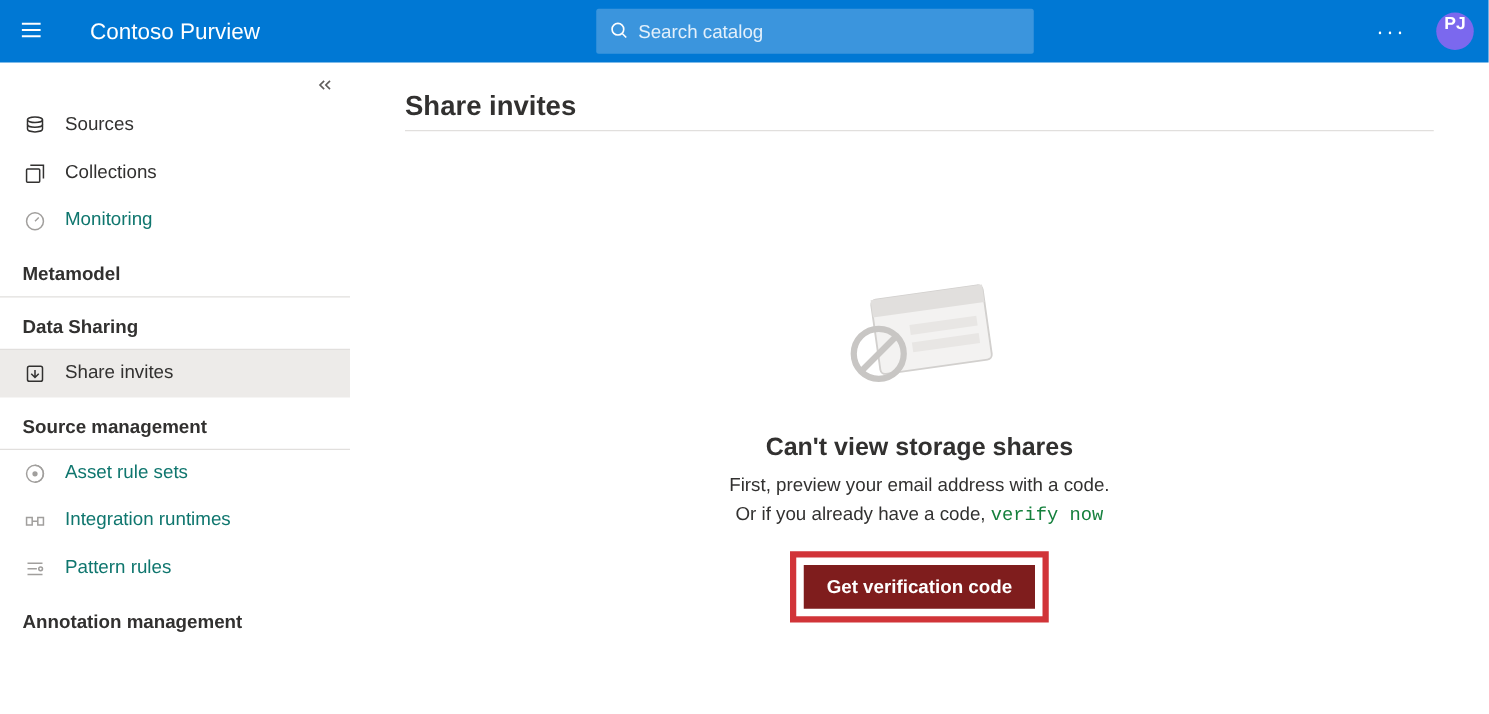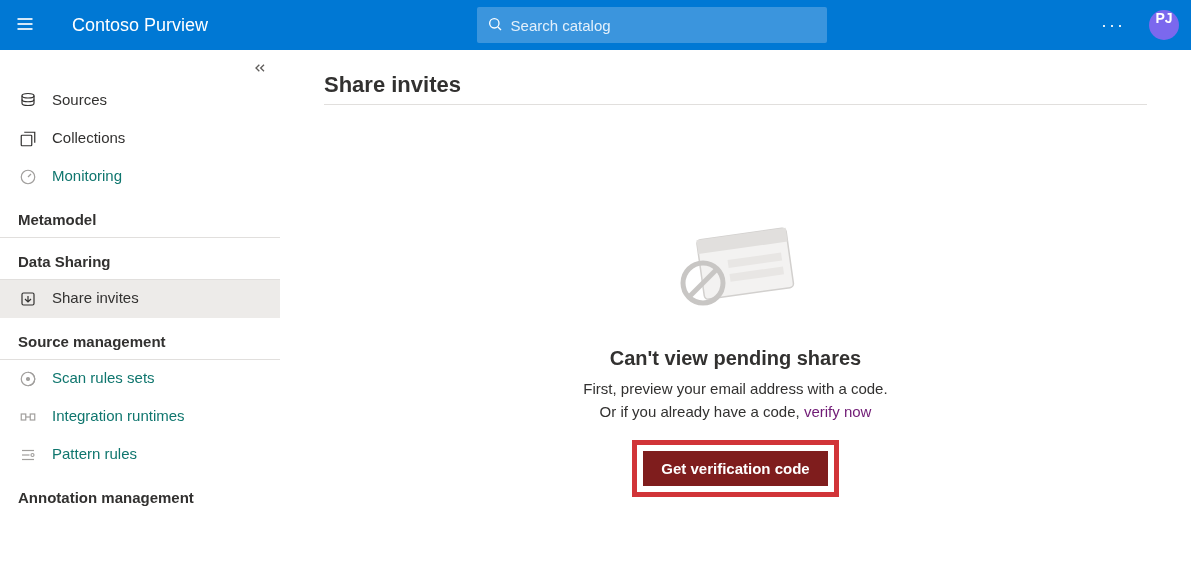--- a/index.html
+++ b/index.html
@@ -174,23 +174,24 @@
     font-size: 20px;
     font-weight: 600;
     margin-bottom: 10px;
   }
   .empty-line {
     font-size: 15px;
     color: #323130;
     margin-bottom: 6px;
   }
   .empty-link {
-    color: #701a75;
+    color: #15803d;
     text-decoration: none;
     cursor: pointer;
+    font-family: Liberation Mono, monospace;
   }
   .primary-btn-wrap {
     margin-top: 14px;
     padding: 6px;
     border: 5px solid #d13438;
     display: inline-block;
   }
   .primary-btn {
     background: #7f1d1d;
     color: #fff;
@@ -301,21 +302,21 @@
       <li class="nav-heading">Source management</li>
 
       <li class="nav-item disabled">
         <span class="icon">
           <svg viewBox="0 0 24 24" fill="none" stroke="#a19f9d" stroke-width="1.6">
             <circle cx="12" cy="12" r="9"></circle>
             <path d="M12 3a9 9 0 0 1 0 18"></path>
             <circle cx="12" cy="12" r="2" fill="#a19f9d"></circle>
           </svg>
         </span>
-        <span>Scan rules sets</span>
+        <span>Asset rule sets</span>
       </li>
 
       <li class="nav-item disabled">
         <span class="icon">
           <svg viewBox="0 0 24 24" fill="none" stroke="#a19f9d" stroke-width="1.6">
             <rect x="3" y="8" width="6" height="8"></rect>
             <rect x="15" y="8" width="6" height="8"></rect>
             <line x1="9" y1="12" x2="15" y2="12"></line>
           </svg>
         </span>
@@ -351,21 +352,21 @@
             <rect x="30" y="20" width="90" height="60" rx="4" fill="#f3f2f1" stroke="#d2d0ce" stroke-width="1.5"></rect>
             <rect x="30" y="20" width="90" height="14" fill="#e1dfdd"></rect>
             <rect x="58" y="44" width="54" height="8" fill="#e8e6e4"></rect>
             <rect x="58" y="58" width="54" height="8" fill="#e8e6e4"></rect>
           </g>
 
           <circle cx="32" cy="68" r="20" fill="none" stroke="#c8c6c4" stroke-width="5"></circle>
           <line x1="18" y1="82" x2="46" y2="54" stroke="#c8c6c4" stroke-width="5"></line>
         </svg>
       </div>
-      <div class="empty-title">Can't view pending shares</div>
+      <div class="empty-title">Can't view storage shares</div>
       <div class="empty-line">First, preview your email address with a code.</div>
       <div class="empty-line">
         <span>Or if you already have a code, </span><a class="empty-link">verify now</a>
       </div>
       <div class="primary-btn-wrap">
         <button class="primary-btn">Get verification code</button>
       </div>
     </div>
   </main>
 

